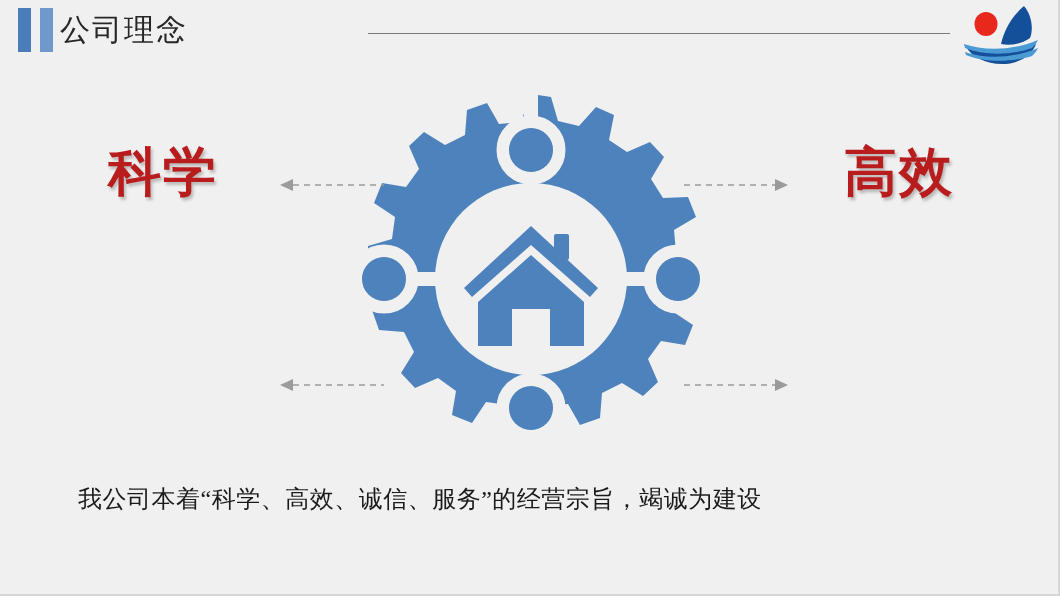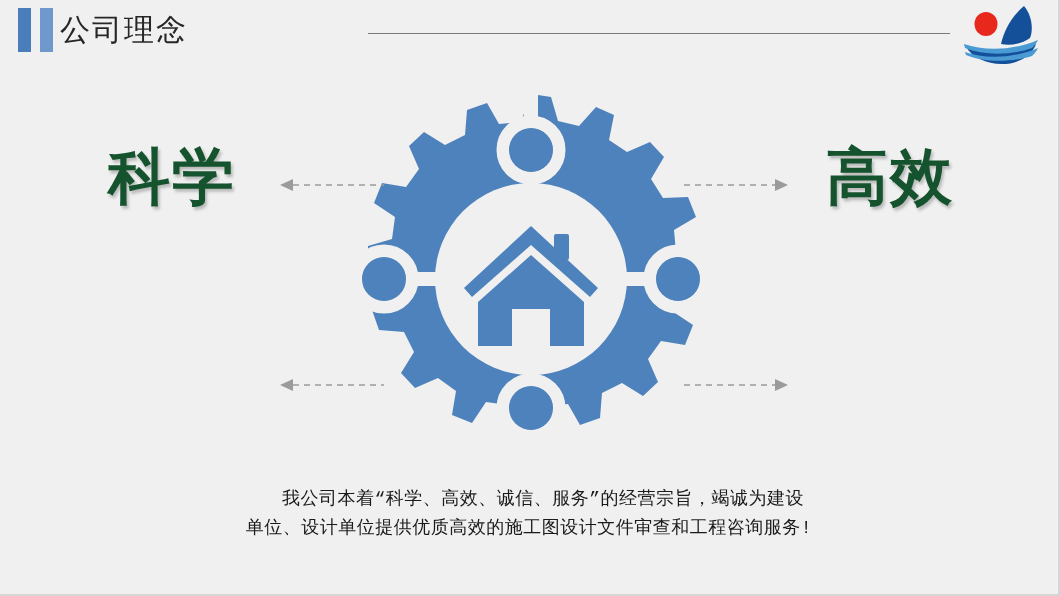--- a/index.html
+++ b/index.html
@@ -40,43 +40,42 @@
   
   #gear-wrap{
     position:absolute;left:296px;top:74px;width:470px;height:410px;
   }
   #gear-wrap svg{display:block;width:100%;height:100%;}
 
   
   .corner-label{
     position:absolute;
     font-family:Liberation Serif, serif;
-    font-size:62px;font-weight:bold;color:#14532d;
+    font-size:53px;font-weight:bold;color:#b91c1c;
     letter-spacing:2px;white-space:nowrap;line-height:1;
     text-shadow:2px 3px 3px rgba(120,120,120,0.45);
   }
   #label-kexue{left:108px;top:146px;}
   #label-gaoxiao{right:104px;top:146px;}
   #label-chengxin{left:108px;top:345px;}
   #label-fuwu{right:104px;top:345px;}
 
   
   .arrow{position:absolute;height:14px;}
   .arrow svg{display:block;}
   #arrow-tl{left:280px;top:178px;}
   #arrow-tr{left:684px;top:178px;}
   #arrow-bl{left:280px;top:378px;}
   #arrow-br{left:684px;top:378px;}
 
   
   #caption{
     position:absolute;left:50px;right:50px;top:485px;
-    text-align:center;
-    font-family:Liberation Mono, monospace;
-    font-size:18px;line-height:29px;color:#1a1a1a;
+    font-family:Liberation Serif, serif;
+    font-size:24px;line-height:29px;color:#1a1a1a;
     letter-spacing:0.5px;
   }
   #caption .l1{display:block;text-indent:28px;}
   #caption .l2{display:block;}
 </style>
 </head>
 <body>
 
 <div id="slide">
 
@@ -192,16 +191,15 @@
   </div>
   <div class="arrow" id="arrow-br">
     <svg width="104" height="14" viewBox="0 0 104 14" xmlns="http://www.w3.org/2000/svg">
       <line x1="0" y1="7" x2="91" y2="7" stroke="#9b9b9b" stroke-width="1.6" stroke-dasharray="6 5"></line>
       <path d="M104 7 L91 1 L91 13 Z" fill="#9b9b9b"></path>
     </svg>
   </div>
 
   <div id="caption">
     <span class="l1">我公司本着“科学、高效、诚信、服务”的经营宗旨，竭诚为建设</span>
-    <span class="l2">单位、设计单位提供优质高效的施工图设计文件审查和工程咨询服务!</span>
   </div>
 
 </div>
 
 </body></html>

